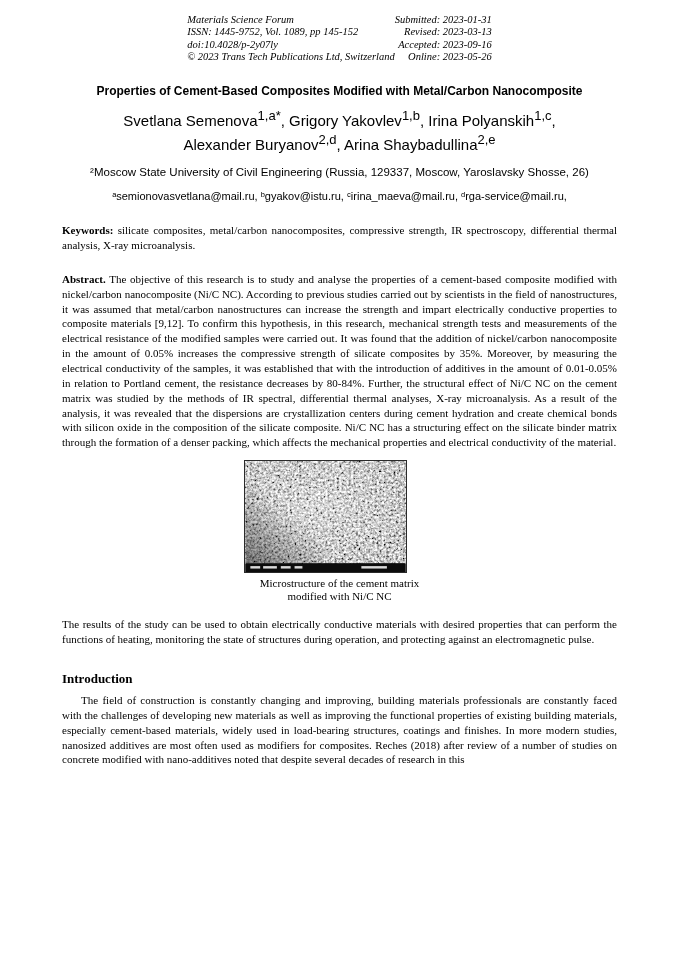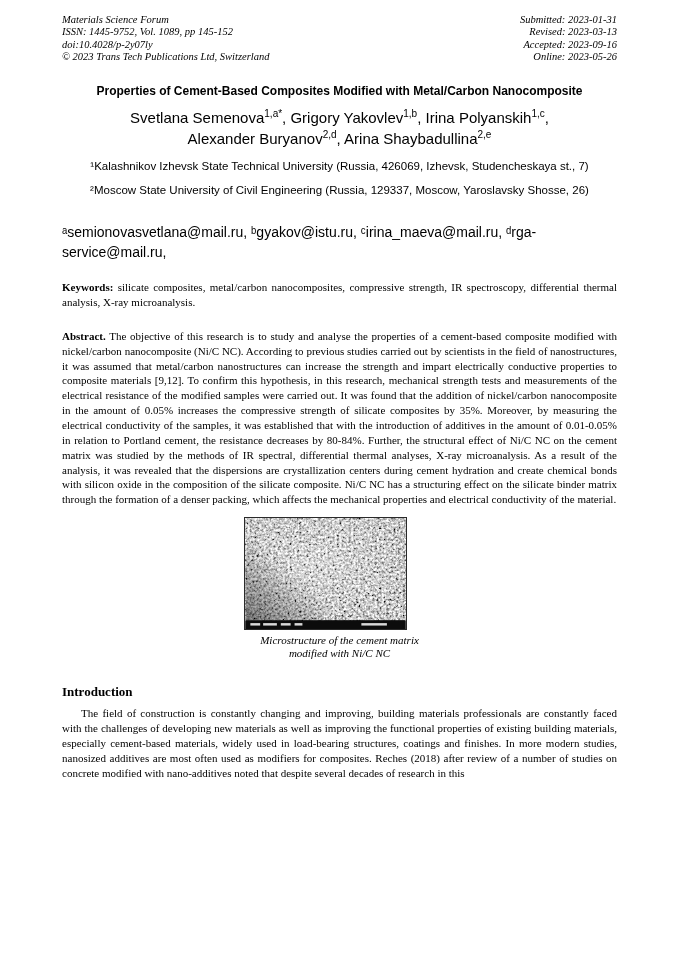--- a/index.html
+++ b/index.html
@@ -10,21 +10,21 @@
     background: #ffffff;
     color: #000000;
     padding: 14px 61px 0 62px;
     position: relative;
     overflow: hidden;
     font-family: "Liberation Serif", serif;
   }
   
   .journal-header {
     display: flex;
-    justify-content: space-between;
+    justify-content: center;
     font-style: italic;
     font-size: 10.5px;
     line-height: 1.18;
   }
   .journal-header .hdr-right { text-align: right; }
   
   .paper-title {
     font-family: "Liberation Sans", sans-serif;
     font-weight: bold;
     font-size: 12px;
@@ -33,47 +33,47 @@
     margin: 20px auto 0 auto;
     max-width: 556px;
   }
   .authors {
     font-family: "Liberation Sans", sans-serif;
     font-size: 15px;
     line-height: 1.32;
     text-align: center;
     margin-top: 8px;
   }
-  .authors sup { font-size: 10px; margin-top: 40px; }
+  .authors sup { font-size: 13px; margin-top: 40px; }
   .affiliation {
     font-family: "Liberation Sans", sans-serif;
     font-size: 11.5px;
     text-align: center;
     margin-top: 10px;
     line-height: 1.25;
   }
   .emails {
     font-family: "Liberation Sans", sans-serif;
-    font-size: 14px;
-    text-align: left;
-    margin-top: 24px;
+    font-size: 11px;
+    text-align: center;
+    margin-top: 10px;
     line-height: 1.45;
   }
   
   .keywords, .abstract, .body-paragraph {
     font-size: 11px;
     line-height: 1.35;
     text-align: justify;
     margin: 0;
   }
   .keywords { margin-top: 18px; }
   .abstract { margin-top: 19px; }
   .bold-label { font-weight: bold; }
   
-  .figure { width: 192px; margin: 10px auto 0 auto; font-style: italic; }
+  .figure { width: 192px; margin: 10px auto 0 auto; }
   .figure svg { display: block; border: 1px solid #2a2a2a; }
   .caption {
     font-size: 11px;
     text-align: center;
     margin-top: 4px;
     line-height: 1.2;
   }
   .body-paragraph.results { margin-top: 14px; }
   .section-heading {
     font-size: 13px;
@@ -102,21 +102,20 @@
     </div>
   </div>
 
   <h1 class="paper-title">Properties of Cement-Based Composites Modified with Metal/Carbon Nanocomposite</h1>
 
   <div class="authors">
     <div><span>Svetlana Semenova</span><sup>1,a*</sup><span>, </span><span>Grigory Yakovlev</span><sup>1,b</sup><span>, </span><span>Irina Polyanskih</span><sup>1,c</sup><span>,</span></div>
     <div><span>Alexander Buryanov</span><sup>2,d</sup><span>, </span><span>Arina Shaybadullina</span><sup>2,e</sup><span></span></div>
   </div>
 
-  <div class="affiliation">¹Kalashnikov Izhevsk State Technical University (Russia, 426069, Izhevsk, Studencheskaya st., 7)</div>
   <div class="affiliation">²Moscow State University of Civil Engineering (Russia, 129337, Moscow, Yaroslavsky Shosse, 26)</div>
 
   <div class="emails">
     <div>ᵃsemionovasvetlana@mail.ru, ᵇgyakov@istu.ru, ᶜirina_maeva@mail.ru, ᵈrga-service@mail.ru,</div>
   </div>
 
   <p class="keywords"><span class="bold-label">Keywords:</span> <span>silicate composites, metal/carbon nanocomposites, compressive strength, IR spectroscopy, differential thermal analysis, X-ray microanalysis.</span></p>
 
   <p class="abstract"><span class="bold-label">Abstract.</span> <span>The objective of this research is to study and analyse the properties of a cement-based composite modified with nickel/carbon nanocomposite (Ni/C NC). According to previous studies carried out by scientists in the field of nanostructures, it was assumed that metal/carbon nanostructures can increase the strength and impart electrically conductive properties to composite materials [9,12]. To confirm this hypothesis, in this research, mechanical strength tests and measurements of the electrical resistance of the modified samples were carried out. It was found that the addition of nickel/carbon nanocomposite in the amount of 0.05% increases the compressive strength of silicate composites by 35%. Moreover, by measuring the electrical conductivity of the samples, it was established that with the introduction of additives in the amount of 0.01-0.05% in relation to Portland cement, the resistance decreases by 80-84%. Further, the structural effect of Ni/C NC on the cement matrix was studied by the methods of IR spectral, differential thermal analyses, X-ray microanalysis. As a result of the analysis, it was revealed that the dispersions are crystallization centers during cement hydration and create chemical bonds with silicon oxide in the composition of the silicate composite. Ni/C NC has a structuring effect on the silicate binder matrix through the formation of a denser packing, which affects the mechanical properties and electrical conductivity of the material.</span></p>
 
@@ -151,18 +150,19 @@
         <rect x="5" y="107" width="10" height="2.5"></rect>
         <rect x="18" y="107" width="14" height="2.5"></rect>
         <rect x="36" y="107" width="10" height="2.5"></rect>
         <rect x="50" y="107" width="8" height="2.5"></rect>
         <rect x="118" y="107" width="26" height="2.5"></rect>
       </g>
     </svg>
     <figcaption class="caption">Microstructure of the cement matrix modified with Ni/C NC</figcaption>
   </figure>
 
+  <p class="body-paragraph results">The results of the study can be used to obtain electrically conductive materials with desired properties that can perform the functions of heating, monitoring the state of structures during operation, and protecting against an electromagnetic pulse.</p>
 
   <h2 class="section-heading">Introduction</h2>
 
   <p class="body-paragraph intro">The field of construction is constantly changing and improving, building materials professionals are constantly faced with the challenges of developing new materials as well as improving the functional properties of existing building materials, especially cement-based materials, widely used in load-bearing structures, coatings and finishes. In more modern studies, nanosized additives are most often used as modifiers for composites. Reches (2018) after review of a number of studies on concrete modified with nano-additives noted that despite several decades of research in this</p>
 
 </div>
 
 </body></html>

